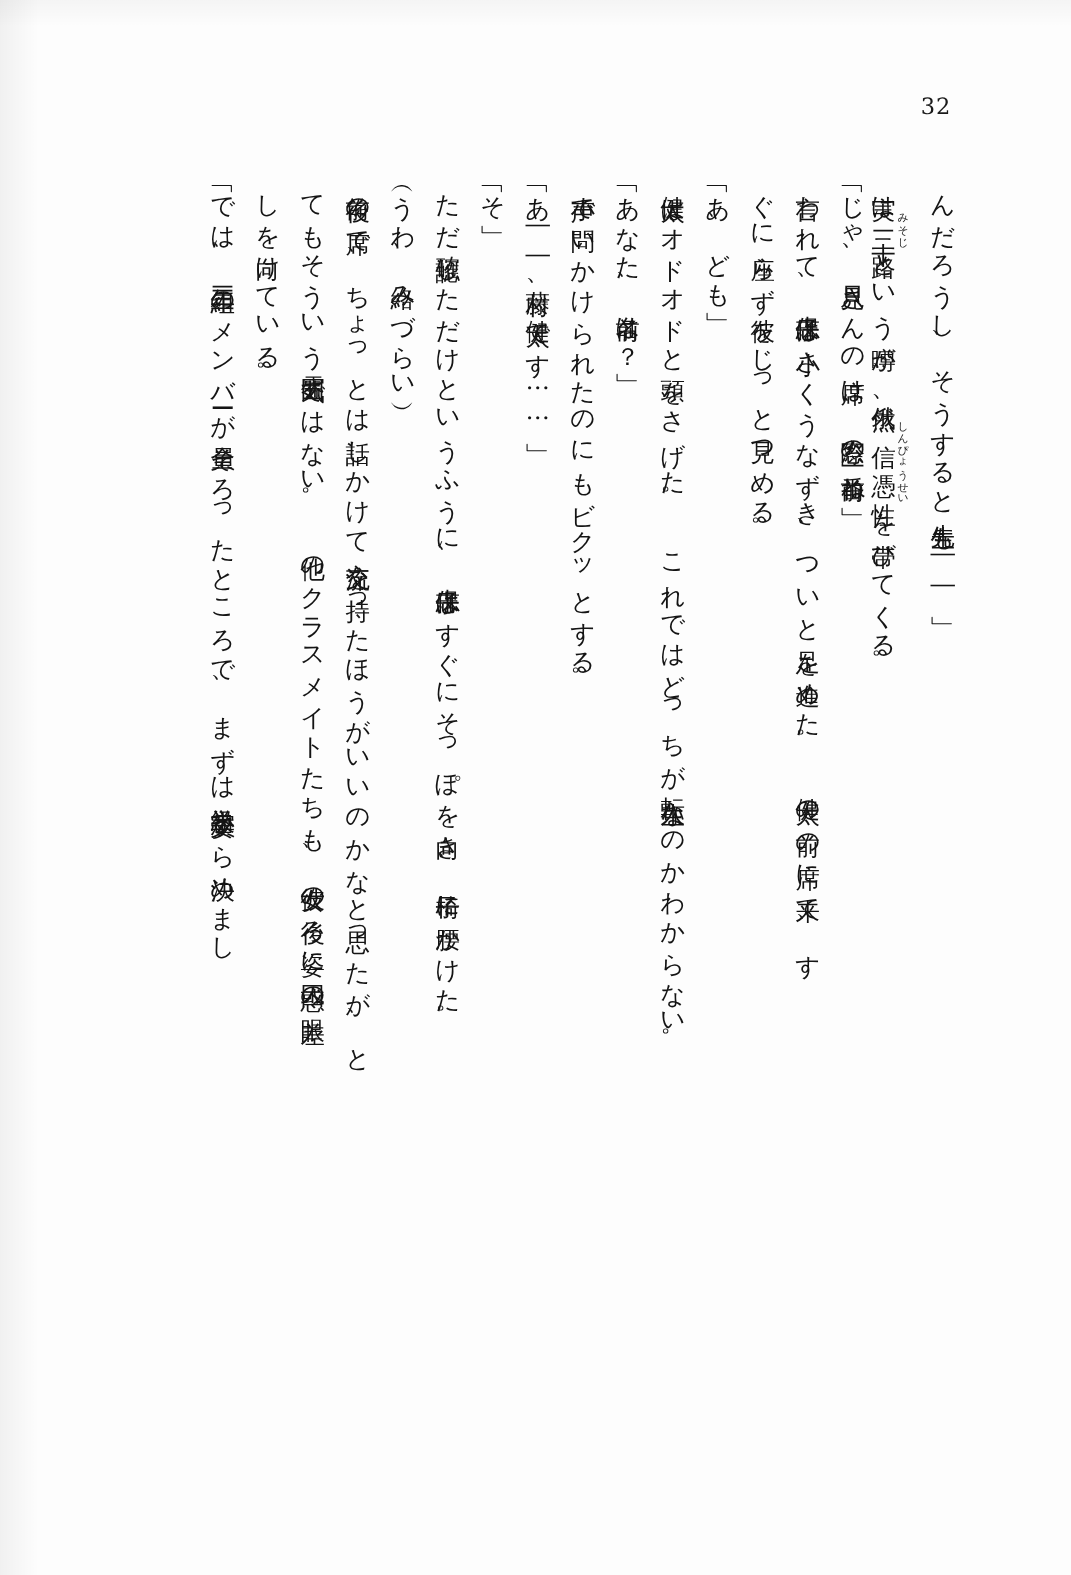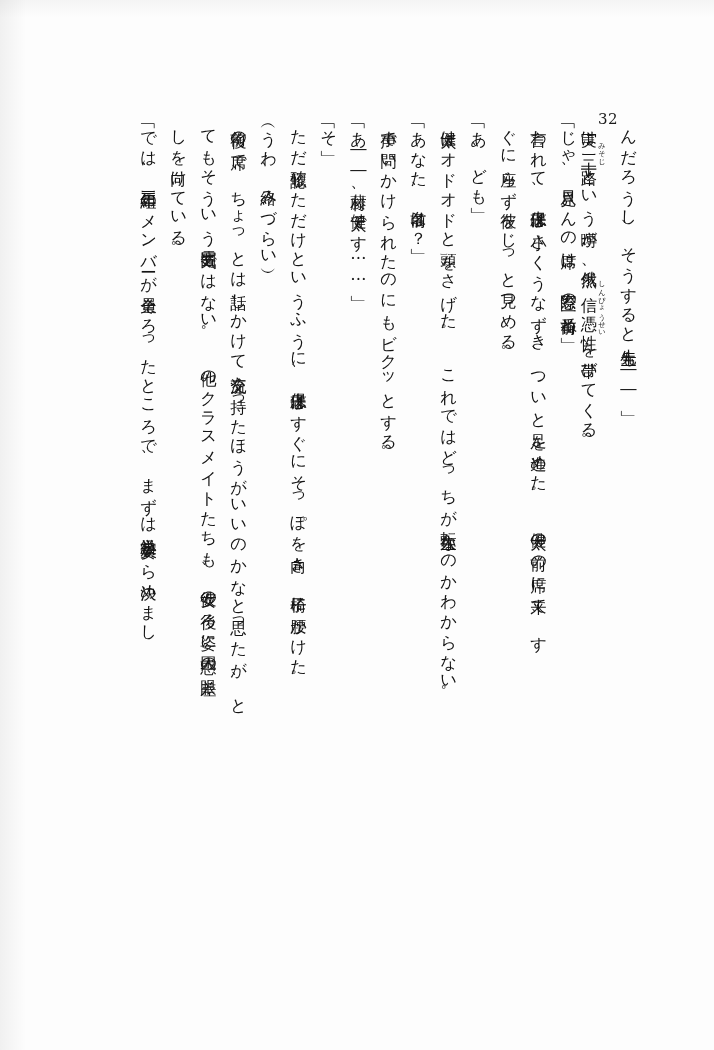--- a/index.html
+++ b/index.html
@@ -18,26 +18,25 @@
 
   .page {
     position: absolute;
     inset: 0;
     background: #fdfdfd;
   }
 
   .page-number {
     position: absolute;
     top: 62px;
-    right: 96px;
+    right: 80px;
     font-size: 15px;
     font-family: "DejaVu Serif", "Liberation Serif", serif;
     letter-spacing: 0.5px;
     color: #1a1a1a;
-    margin-top: 48px;
   }
 
   
   .body-text {
     position: absolute;
     top: 118px;
     right: 78px;
     left: 78px;
     height: 860px;
     display: flex;

